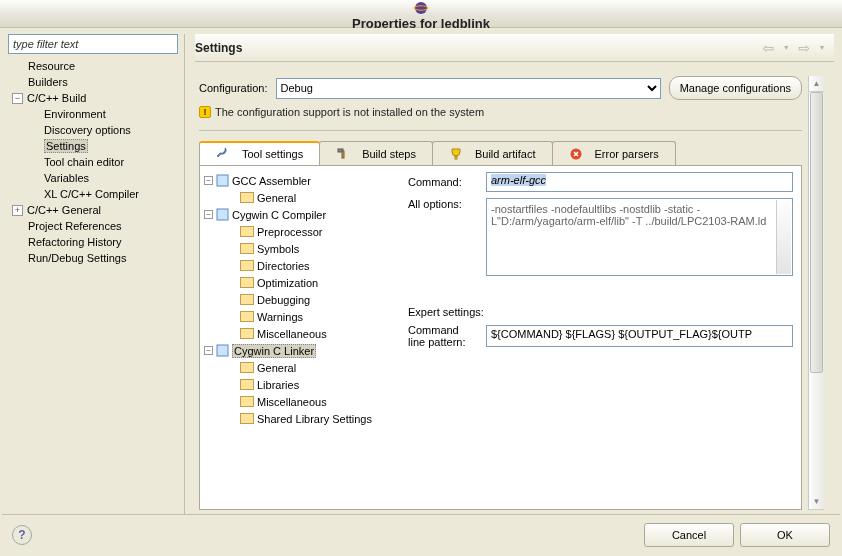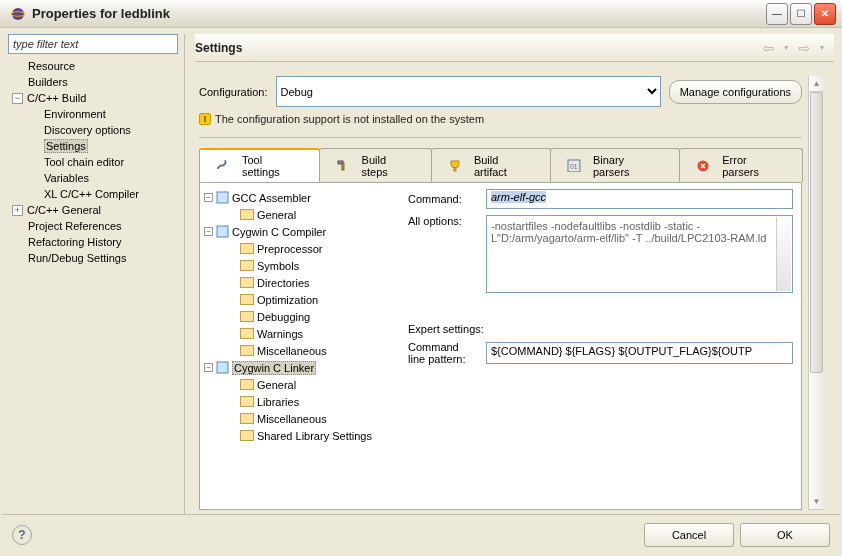--- a/index.html
+++ b/index.html
@@ -12,20 +12,21 @@
     overflow: hidden;
     position: relative;
   }
   
   .titlebar {
     height: 28px;
     background: linear-gradient(180deg,#fefefe 0%,#e8e6dd 50%,#dcd9c8 100%);
     border-bottom: 1px solid #c0c0b0;
     display: flex; align-items: center;
     padding: 0 4px 0 4px;
+    flex-direction: column;
   }
   .title-icon { width:16px; height:16px; margin:0 6px; }
   .title-text { font-weight: bold; font-size: 13px; color:#222; flex:1; }
   .title-buttons { display:flex; gap:2px; margin-right:2px; }
   .winbtn {
     width:22px; height:22px; border:1px solid #888; border-radius:3px;
     background: linear-gradient(180deg,#fdfdfd,#e5e5e5);
     display:flex; align-items:center; justify-content:center;
     font-family: Arial; font-size:10px; color:#333;
   }
@@ -70,21 +71,21 @@
     height:28px;
     background: linear-gradient(180deg,#fdfdfb,#ece9d8);
     border-bottom:1px solid #c0c0b0;
   }
   .panel-title { font-weight:bold; font-size:12px; color:#222; flex:1; }
   .nav-arrows { display:flex; gap:10px; padding-right:10px; align-items:center; color:#b5b39f; }
   .nav-arrows span { font-size:14px; }
   .panel-body { flex:1; padding:14px 10px 4px 4px; display:flex; min-height:0; }
   .config-row { display:flex; align-items:center; gap:8px; margin-bottom:6px; }
   .config-row label { color:#000; }
-  .config-select { flex:1; height:31px; border:1px solid #7f9db9; background:#fff; font-size:11px; }
+  .config-select { flex:1; height:21px; border:1px solid #7f9db9; background:#fff; font-size:11px; }
   .btn {
     height:23px; padding:11px 10px;
     background:linear-gradient(180deg,#fefefe,#ece9d8);
     border:1px solid #aca899; border-radius:10px;
     font-size:11px; color:#000;
     display:inline-flex; align-items:center; justify-content:center;
   }
   .warning-row { display:flex; align-items:center; gap:4px; color:#222; margin-bottom:12px; }
   .warn-icon { width:12px; height:12px; background:#fc0; border:1px solid #c90; border-radius:2px; display:inline-flex;align-items:center;justify-content:center; font-size:9px; font-weight:bold; color:#333; }
   
@@ -271,27 +272,20 @@
                       <rect x="6" y="4" width="2" height="7" fill="#c2955a" stroke="#7a5a2a"></rect>
                     </svg></span>
             <span>Build steps</span>
           </div>
           <div class="tab">
             <span class="tabicon"><svg viewBox="0 0 14 14">
                       <path d="M3 2h8v3a4 4 0 0 1-8 0z" fill="#f5c518" stroke="#b0880a"></path>
                       <rect x="6" y="9" width="2" height="3" fill="#f5c518" stroke="#b0880a"></rect>
                     </svg></span>
             <span>Build artifact</span>
-          </div>
-          <div class="tab">
-            <span class="tabicon"><svg viewBox="0 0 14 14">
-                      <rect x="1" y="1" width="12" height="12" fill="none" stroke="#5577aa"></rect>
-                      <text x="3" y="10" font-size="7" fill="#5577aa">01</text>
-                    </svg></span>
-            <span>Binary parsers</span>
           </div>
           <div class="tab">
             <span class="tabicon"><svg viewBox="0 0 14 14">
                       <circle cx="7" cy="7" r="5.5" fill="#e24b2a"></circle>
                       <path d="M5 5l4 4M9 5l-4 4" stroke="#fff" stroke-width="1.5"></path>
                     </svg></span>
             <span>Error parsers</span>
           </div>
         </div>
 

